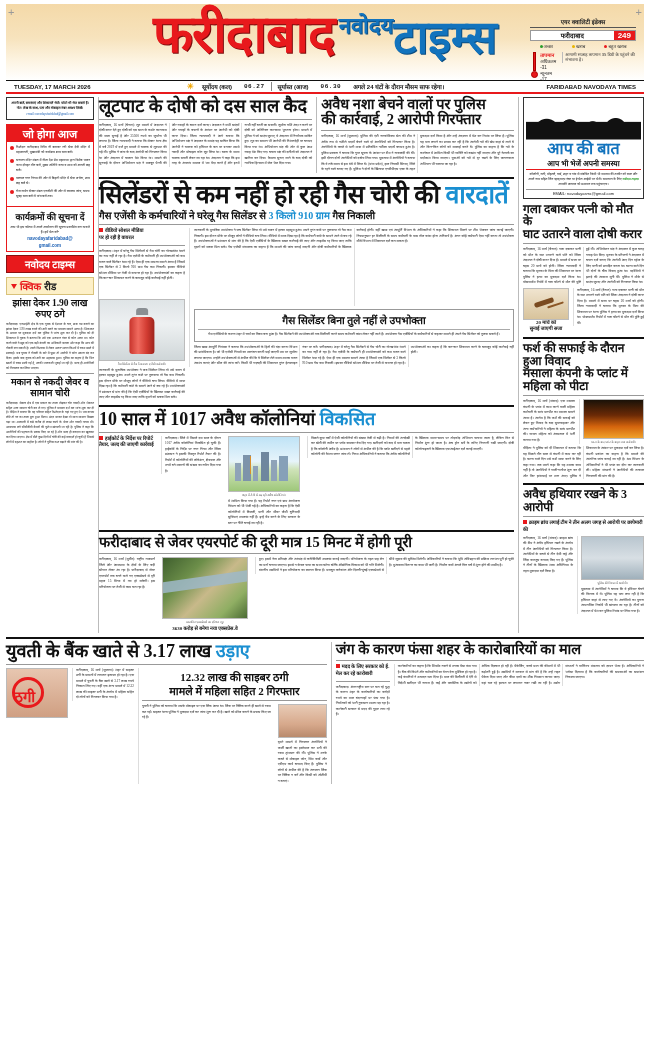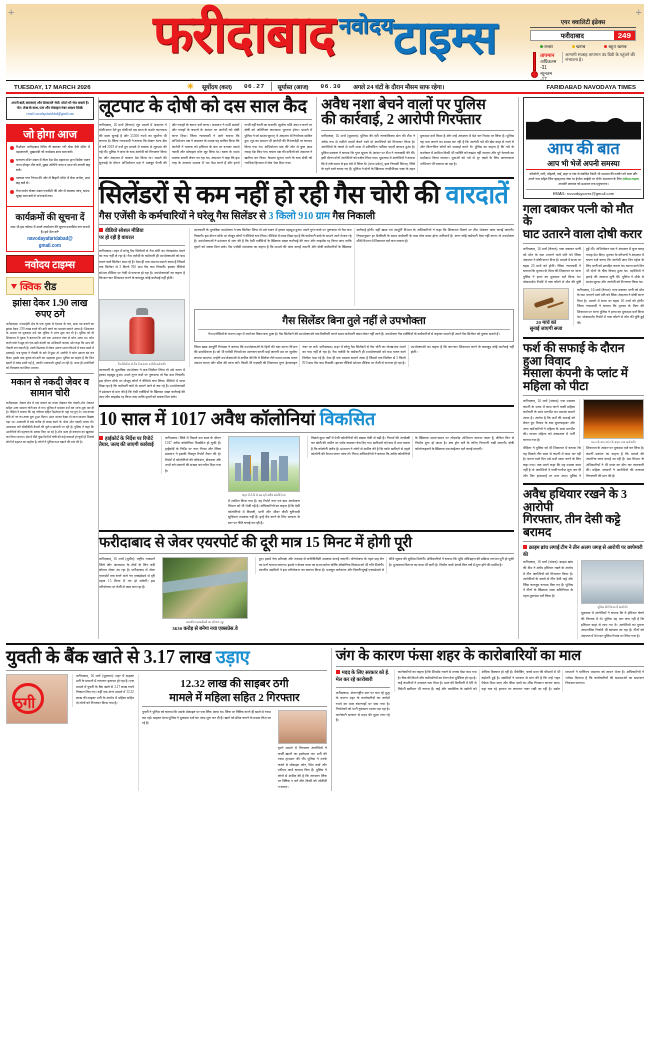--- a/index.html
+++ b/index.html
@@ -84,21 +84,21 @@
   .subhl { font-family:"Liberation Serif", serif; font-weight:bold; font-size:10px; color:#111; line-height:1.15; margin-top:2px; }
 
   .rule-thin { border-top:1px solid #999; margin:3px 0; }
   .rule-thick { border-top:2px solid #111; margin:4px 0 3px; }
 
   
   .note-box { border:1px solid #333; padding:3px; font-size:3.4px; line-height:1.55; text-align:center; font-family:"Liberation Serif",serif; font-weight:bold; color:#1a1a1a; }
   .note-box .mail { color:#1a5fb4; font-weight:normal; font-size:3px; }
 
   .today-box { border:1.5px solid #e8191c; margin-top:4px; }
-  .today-hd { background:#e8191c; color:#fff; text-align:center; font-family:Liberation Serif, serif; font-weight:bold; font-size:11px; padding:1px 0; }
+  .today-hd { background:#e8191c; color:#fff; text-align:center; font-family:Liberation Sans, sans-serif; font-weight:bold; font-size:11px; padding:1px 0; }
   .today-list { padding:3px 3px 4px; }
   .today-item { display:flex; gap:2px; margin-bottom:3px; font-size:3.3px; line-height:1.5; font-family:"Liberation Serif",serif; color:#222; text-align:justify; }
   .bullet-red { width:4px; height:4px; border-radius:50%; background:#e8191c; flex:none; margin-top:1px; }
 
   .inform-box { border:1.5px solid #e8191c; border-top:none; padding:3px; text-align:center; }
   .inform-hd { font-family:"Liberation Serif",serif; font-weight:bold; font-size:9px; color:#111; }
   .inform-txt { font-size:3.3px; line-height:1.5; color:#222; font-family:"Liberation Serif",serif; margin-top:2px;}
   .inform-mail { color:#1a5fb4; font-size:4.5px; font-weight:bold; margin-top:2px; }
   .brandstrip { background:#e8191c; color:#fff; font-family:"Liberation Serif",serif; font-weight:bold; font-size:10px; text-align:center; margin-top:3px; padding:1px; border:1px solid #8a1011;}
 
@@ -474,21 +474,20 @@
         <div class="body-txt cols2" style="margin-top:2px;">
           <span>पीड़िता ने पुलिस को दी शिकायत में बताया कि वह पिछले तीन साल से कंपनी में काम कर रही है। घटना वाले दिन उसे फर्श साफ करने के लिए कहा गया। जब उसने कहा कि यह उसका काम नहीं है तो आरोपियों ने गाली-गलौज शुरू कर दी और फिर हाथापाई पर उतर आए।</span>
           <span>पुलिस ने शिकायत के आधार पर मुकदमा दर्ज कर लिया है। कंपनी प्रबंधन का कहना है कि मामले की आंतरिक जांच कराई जा रही है। श्रम विभाग के अधिकारियों ने भी प्लांट का दौरा कर जानकारी ली। महिला संगठनों ने आरोपियों की तत्काल गिरफ्तारी की मांग की है।</span>
         </div>
       </div>
 
       <div class="rule-thick"></div>
 
       <div>
         <h1 class="hl hl-sm">अवैध हथियार रखने के 3 आरोपी</h1>
-        <h1 class="hl hl-sm">गिरफ्तार, तीन देसी कट्टे बरामद</h1>
         <div class="rule-thin"></div>
         <div class="lead-bold">
           <i class="bullet-sq"></i><span>क्राइम ब्रांच लगाई टीम ने तीन अलग जगह से आरोपी पर छापेमारी की</span>
         </div>
         <div class="flexrow" style="margin-top:2px;align-items:flex-start;">
           <div style="width:50px;flex:none;">
             <div class="body-txt">फरीदाबाद, 16 मार्च (संवाद): क्राइम ब्रांच की टीम ने अवैध हथियार रखने के आरोप में तीन आरोपियों को गिरफ्तार किया है। आरोपियों के कब्जे से तीन देसी कट्टे और जिंदा कारतूस बरामद किए गए हैं। पुलिस ने तीनों के खिलाफ शस्त्र अधिनियम के तहत मुकदमा दर्ज किया है।</div>
           </div>
           <div style="flex:1;padding-left:3px;border-left:1px solid #ddd;">
             <div class="figure ph-police" style="height:44px;"></div>

